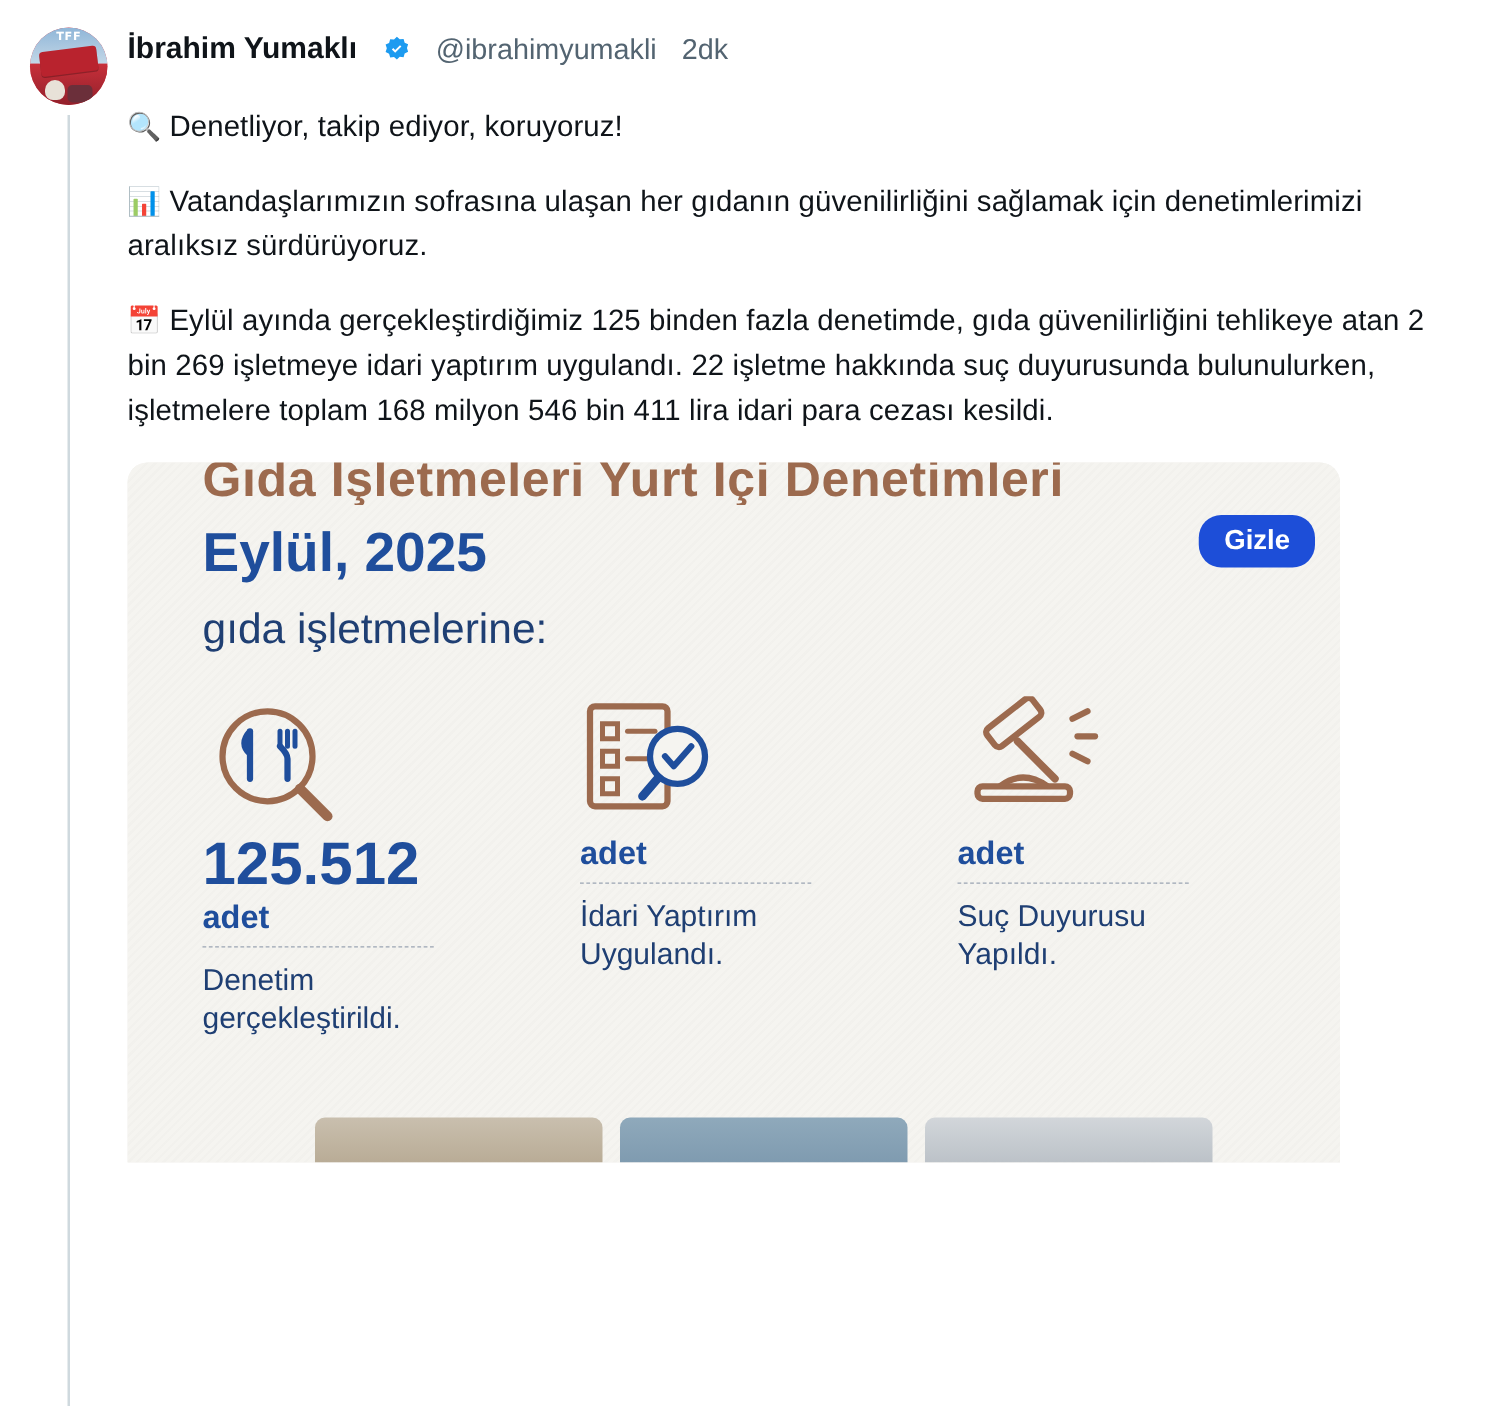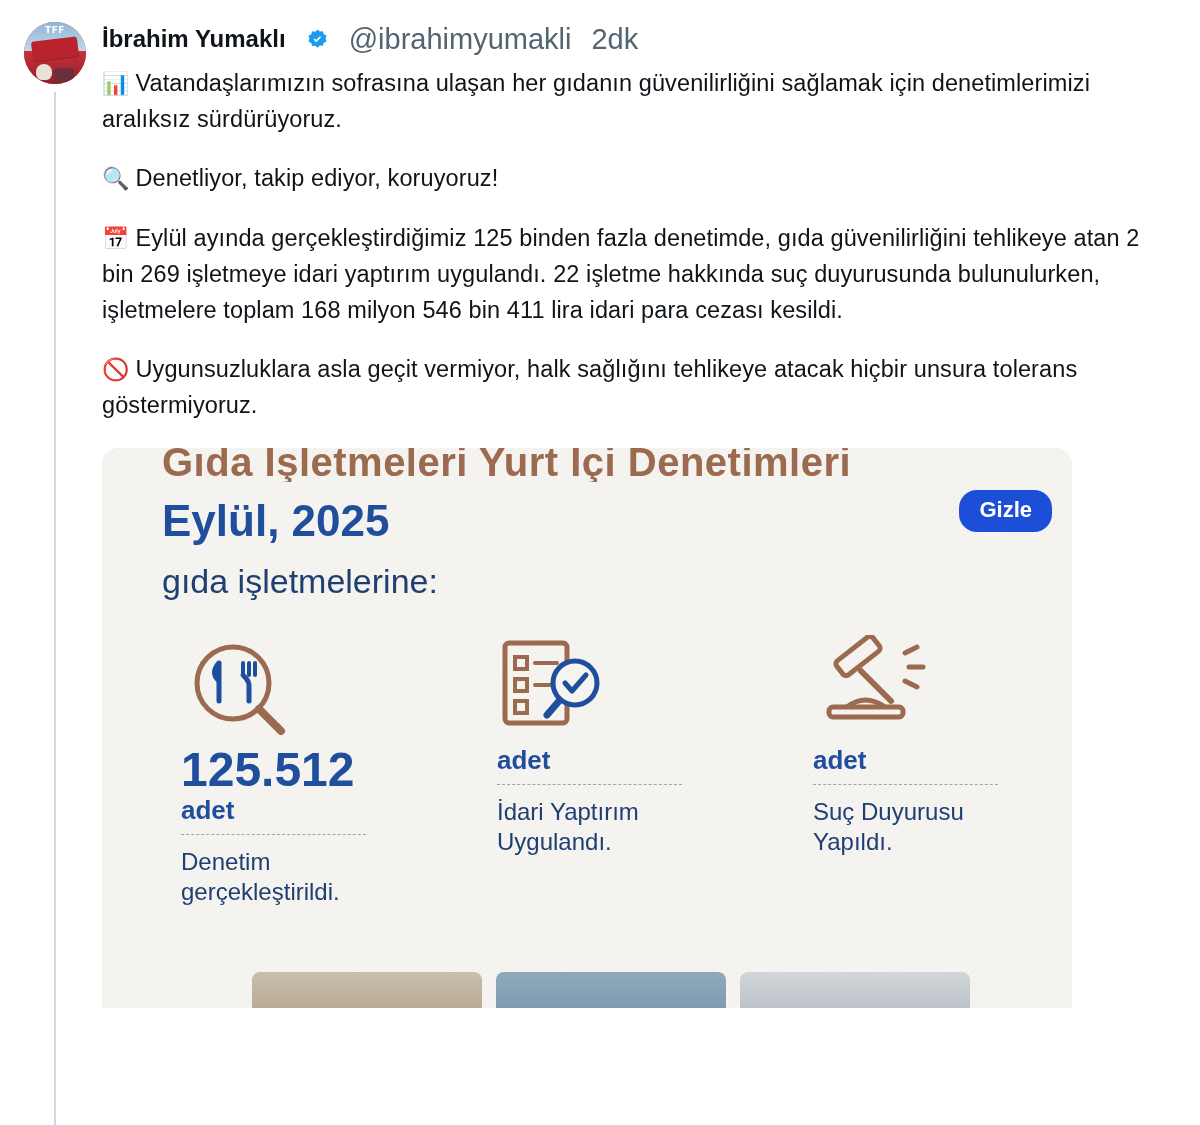--- a/index.html
+++ b/index.html
@@ -101,36 +101,36 @@
     flex: 1 1 auto;
     min-width: 0;
     padding-left: 4px;
   }
 
   .header-row {
     display: flex;
     align-items: center;
     gap: 20px;
     height: 34px;
-    margin-bottom: 10px;
+    margin-bottom: 28px;
   }
   .display-name {
     font-size: 24px;
     font-weight: bold;
     color: #0f1419;
     white-space: nowrap;
   }
   .verified {
     width: 23px;
     height: 23px;
     flex: 0 0 23px;
     display: inline-block;
   }
   .handle, .timestamp {
-    font-size: 29px;
+    font-size: 23px;
     color: #536471;
     white-space: nowrap;
   }
 
   .tweet-body {
     font-size: 23.5px;
     line-height: 1.52;
     color: #0f1419;
     letter-spacing: .1px;
   }
@@ -193,22 +193,21 @@
   }
   .poster-line {
     font-size: 34px;
     color: #1f3f73;
     margin-top: 16px;
   }
 
   .stats {
     display: flex;
     margin-top: 34px;
-    gap: 16px;
-    margin-left: 19px;
+    gap: 2px;
   }
   .stat {
     width: 300px;
     flex: 0 0 300px;
   }
   .stat-icon {
     height: 110px;
     display: block;
   }
   .stat-number {
@@ -296,30 +295,27 @@
           <path fill="#1d9bf0" d="M12 1.5l2.4 2.1 3.2-.3.9 3.1 2.9 1.4-1 3.1 1 3.1-2.9 1.4-.9 3.1-3.2-.3L12 20.5l-2.4-2.1-3.2.3-.9-3.1L2.6 14.2l1-3.1-1-3.1 2.9-1.4.9-3.1 3.2.3z"></path>
           <path fill="#ffffff" d="M10.6 14.9l-2.8-2.8 1.2-1.2 1.6 1.6 4-4 1.2 1.2z"></path>
         </svg>
       </span>
       <span class="handle">@ibrahimyumakli</span>
       <span class="timestamp">2dk</span>
     </div>
 
     <div class="tweet-body">
       <p>
+        <span class="emoji">🔍</span><span>Denetliyor, takip ediyor, koruyoruz!</span>
+      </p>
+      <p>
         <span class="emoji">📊</span><span>Vatandaşlarımızın sofrasına ulaşan her gıdanın güvenilirliğini sağlamak için denetimlerimizi aralıksız sürdürüyoruz.</span>
       </p>
       <p>
-        <span class="emoji">🔍</span><span>Denetliyor, takip ediyor, koruyoruz!</span>
-      </p>
-      <p>
         <span class="emoji">📅</span><span>Eylül ayında gerçekleştirdiğimiz 125 binden fazla denetimde, gıda güvenilirliğini tehlikeye atan 2 bin 269 işletmeye idari yaptırım uygulandı. 22 işletme hakkında suç duyurusunda bulunulurken, işletmelere toplam 168 milyon 546 bin 411 lira idari para cezası kesildi.</span>
-      </p>
-      <p>
-        <span class="emoji">🚫</span><span>Uygunsuzluklara asla geçit vermiyor, halk sağlığını tehlikeye atacak hiçbir unsura tolerans göstermiyoruz.</span>
       </p>
     </div>
 
     <div class="media">
       <div class="media-inner">
 
         <div class="poster-title">Gıda İşletmeleri Yurt İçi Denetimleri</div>
         <div class="poster-sub">Eylül, 2025</div>
         <div class="poster-line">gıda işletmelerine:</div>
 

